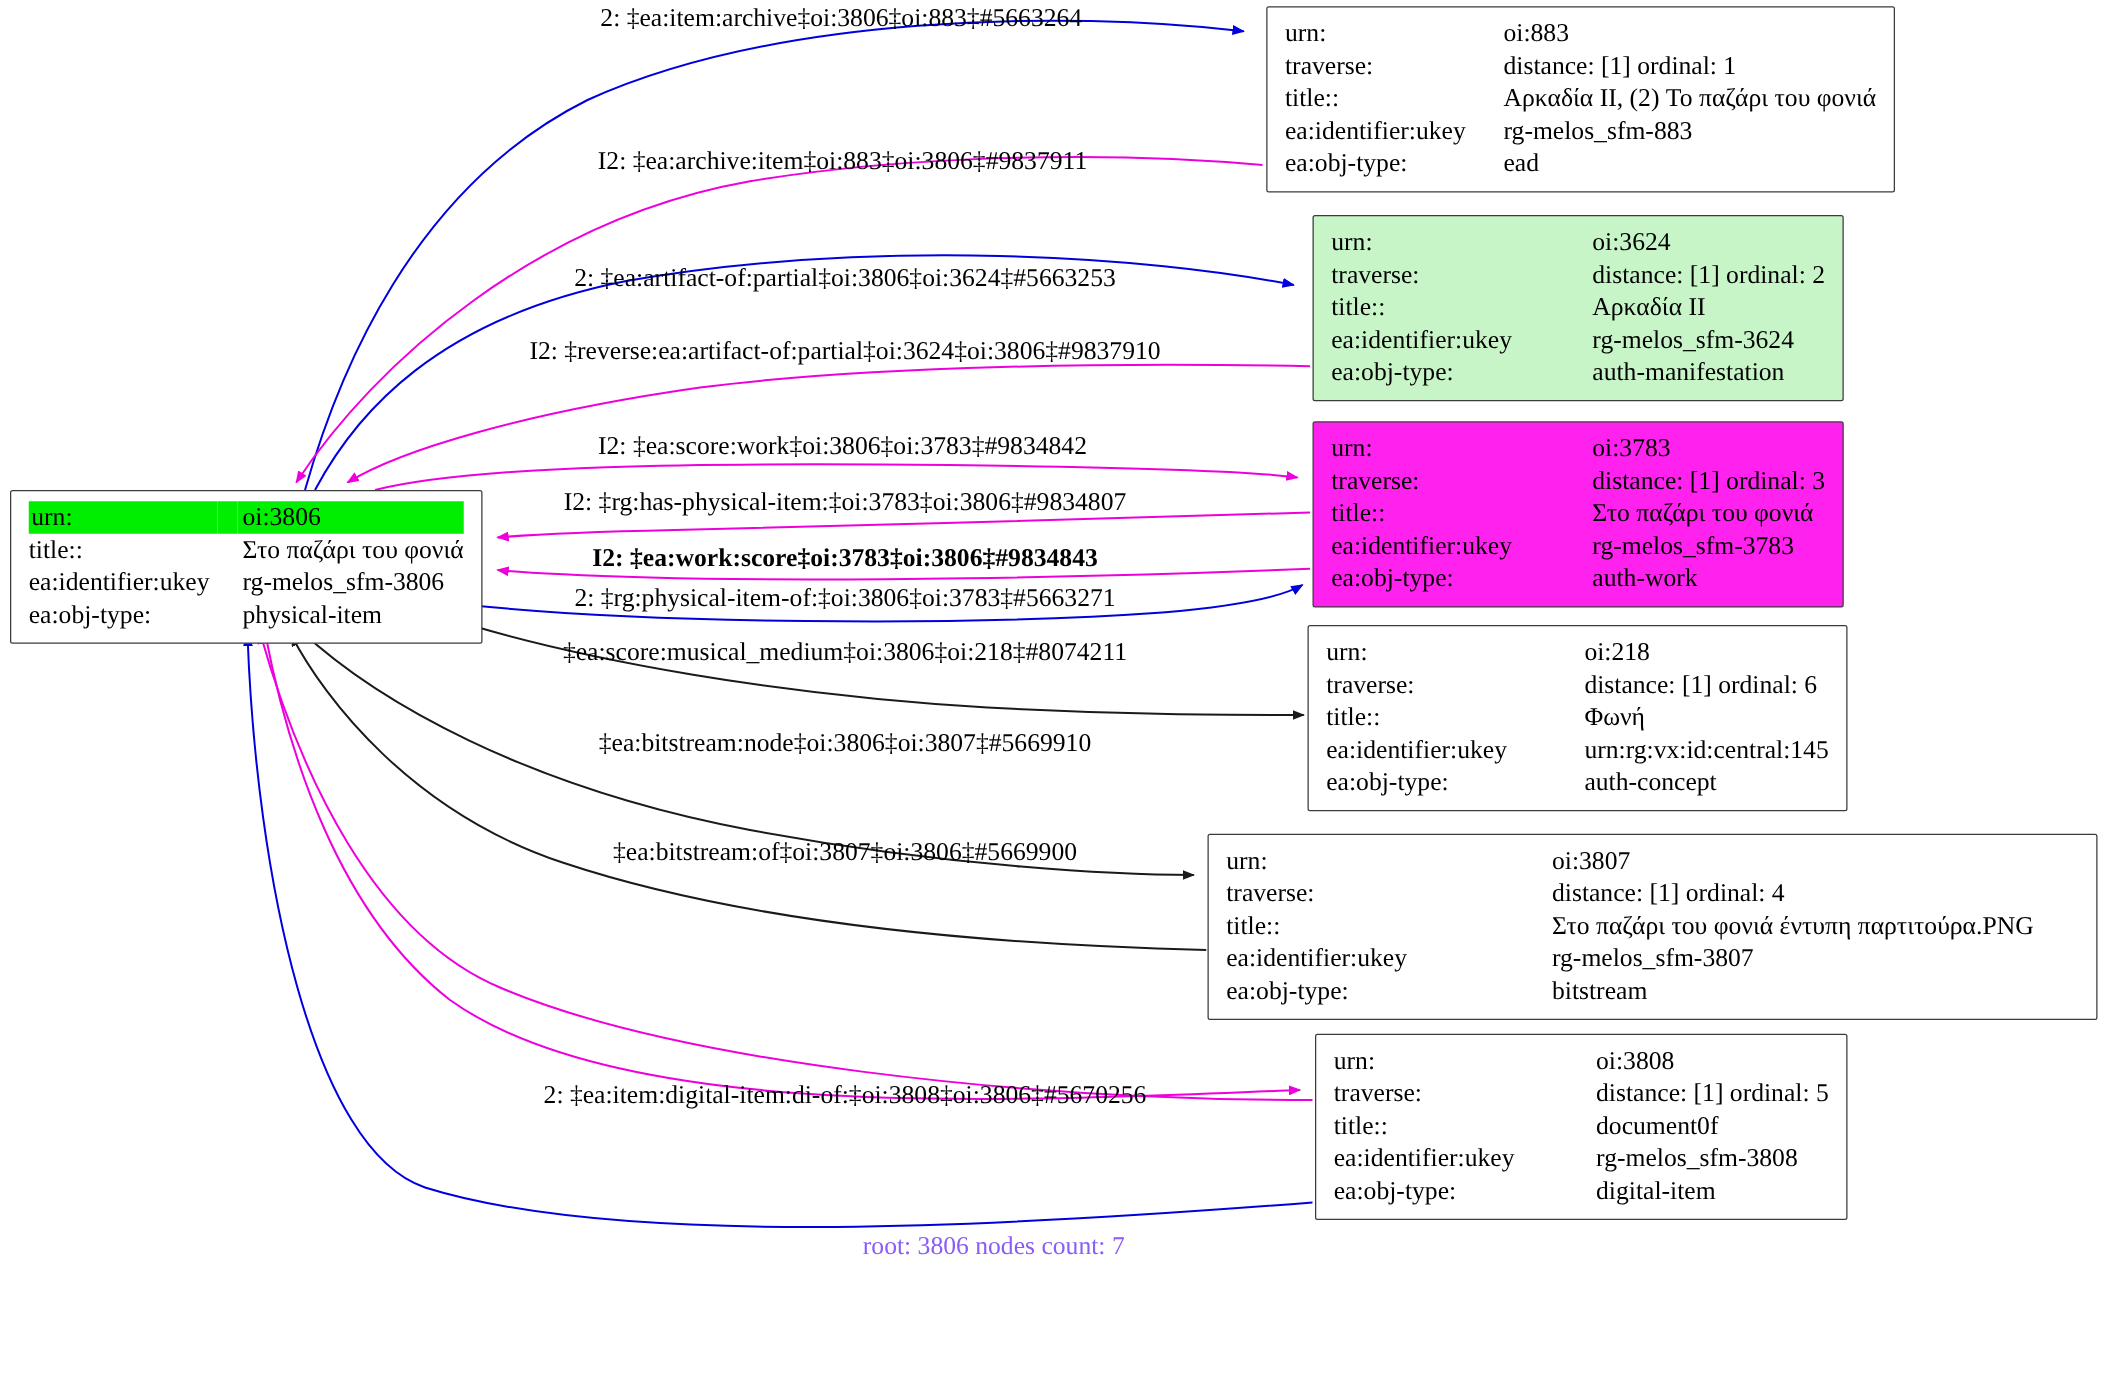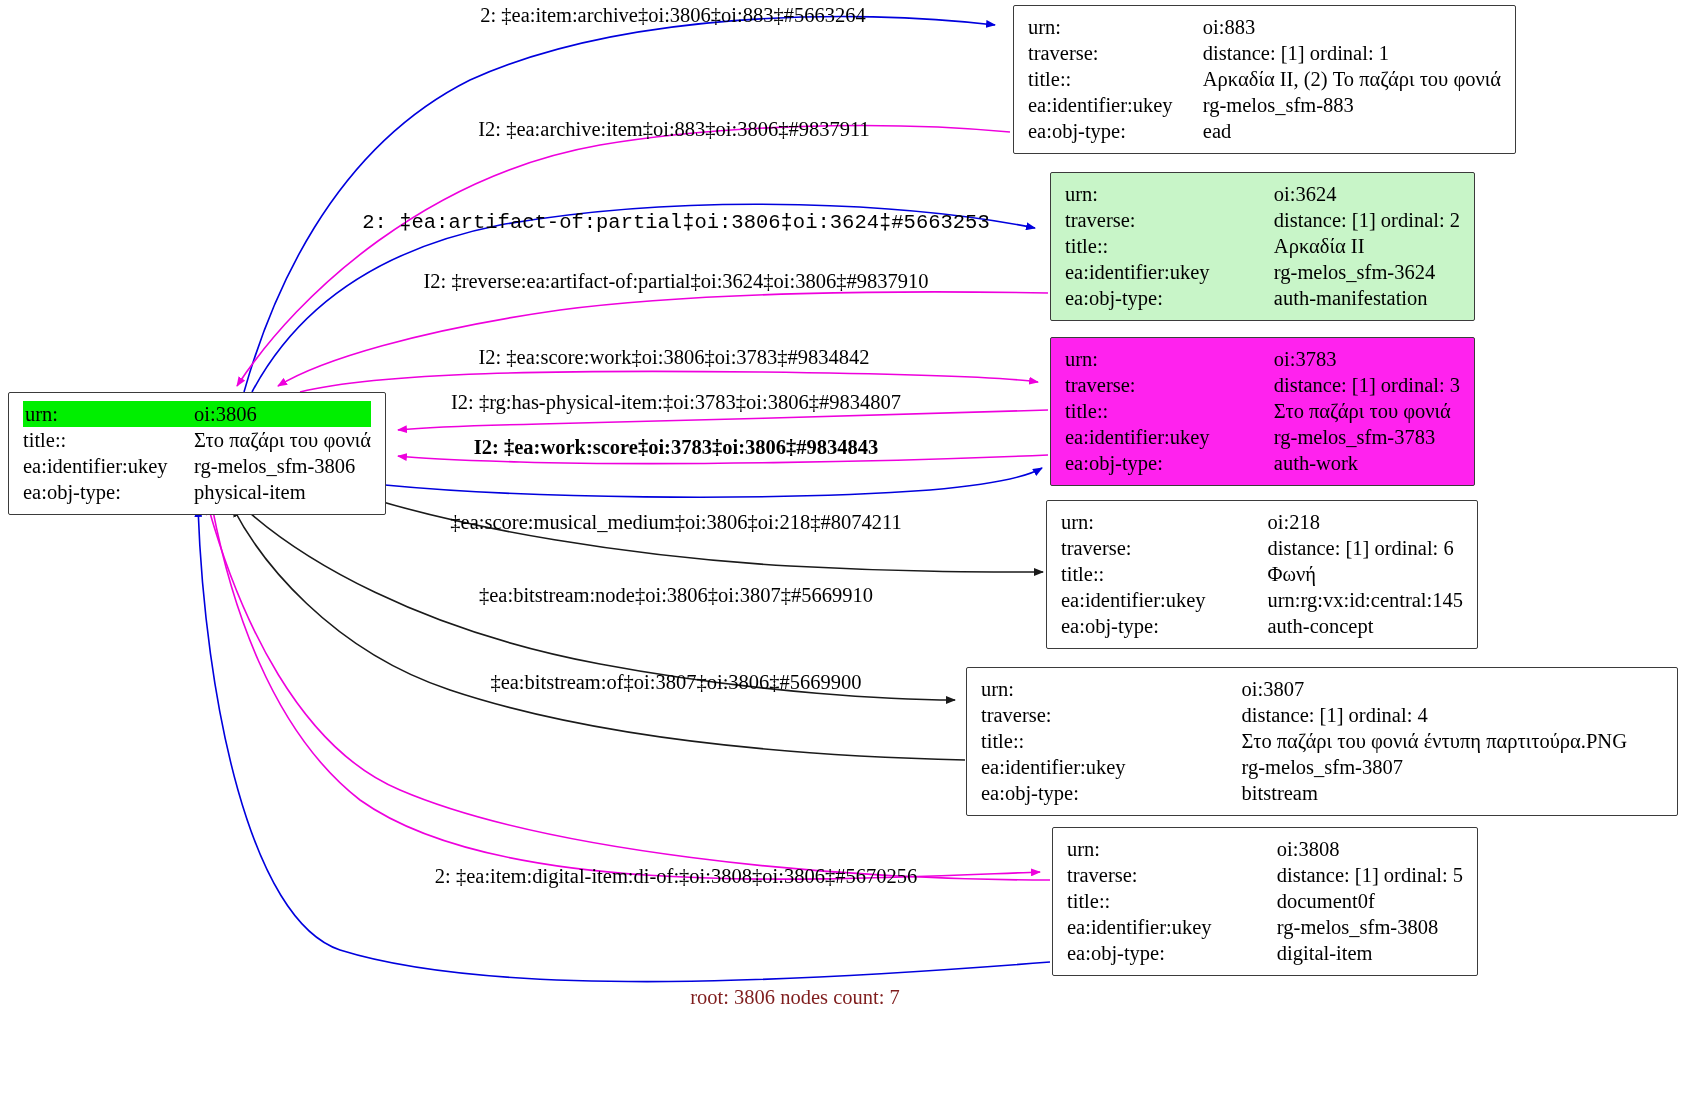--- a/index.html
+++ b/index.html
@@ -70,21 +70,21 @@
     font-size: 20.5px;
     line-height: 24px;
     color: #000000;
     white-space: nowrap;
     transform: translateX(-50%);
   }
   .footer-label {
     position: absolute;
     font-size: 20.5px;
     line-height: 24px;
-    color: #7f1d1d;
+    color: #8b5cf6;
     white-space: nowrap;
     transform: translateX(-50%);
   }
 </style>
 </head>
 <body>
 
 <div id="canvas">
 
   <svg id="edges" viewBox="0 0 1697 1100" xmlns="http://www.w3.org/2000/svg">
@@ -126,30 +126,31 @@
 
     <path d="M 1050,880 C 820,880 540,850 400,790 C 300,748 240,620 208,506" fill="none" stroke="#ee00dd" stroke-width="1.6" marker-end="url(#ah-magenta)"></path>
 
     <path d="M 1050,962 C 820,980 500,1000 340,950 C 250,920 205,700 198,508" fill="none" stroke="#0000dd" stroke-width="1.6" marker-end="url(#ah-blue)"></path>
   </svg>
 
   <div class="elabel" style="left:673px; top:3px;">2: ‡ea:item:archive‡oi:3806‡oi:883‡#5663264</div>
 
   <div class="elabel" style="left:674px; top:117px;">I2: ‡ea:archive:item‡oi:883‡oi:3806‡#9837911</div>
 
-  <div class="elabel" style="left:676px; top:211px;font-family:Liberation Mono, monospace;">2: ‡ea:artifact-of:partial‡oi:3806‡oi:3624‡#5663253</div>
+  <div class="elabel" style="left:676px; top:211px;">2: ‡ea:artifact-of:partial‡oi:3806‡oi:3624‡#5663253</div>
 
   <div class="elabel" style="left:676px; top:269px;">I2: ‡reverse:ea:artifact-of:partial‡oi:3624‡oi:3806‡#9837910</div>
 
   <div class="elabel" style="left:674px; top:345px;">I2: ‡ea:score:work‡oi:3806‡oi:3783‡#9834842</div>
 
   <div class="elabel" style="left:676px; top:390px;">I2: ‡rg:has-physical-item:‡oi:3783‡oi:3806‡#9834807</div>
 
   <div class="elabel" style="left:676px; top:435px;font-weight:bold;">I2: ‡ea:work:score‡oi:3783‡oi:3806‡#9834843</div>
 
+  <div class="elabel" style="left:676px; top:467px;">2: ‡rg:physical-item-of:‡oi:3806‡oi:3783‡#5663271</div>
 
   <div class="elabel" style="left:676px; top:510px;">‡ea:score:musical_medium‡oi:3806‡oi:218‡#8074211</div>
 
   <div class="elabel" style="left:676px; top:583px;">‡ea:bitstream:node‡oi:3806‡oi:3807‡#5669910</div>
 
   <div class="elabel" style="left:676px; top:670px;">‡ea:bitstream:of‡oi:3807‡oi:3806‡#5669900</div>
 
 
   <div class="elabel" style="left:676px; top:864px;">2: ‡ea:item:digital-item:di-of:‡oi:3808‡oi:3806‡#5670256</div>
 

